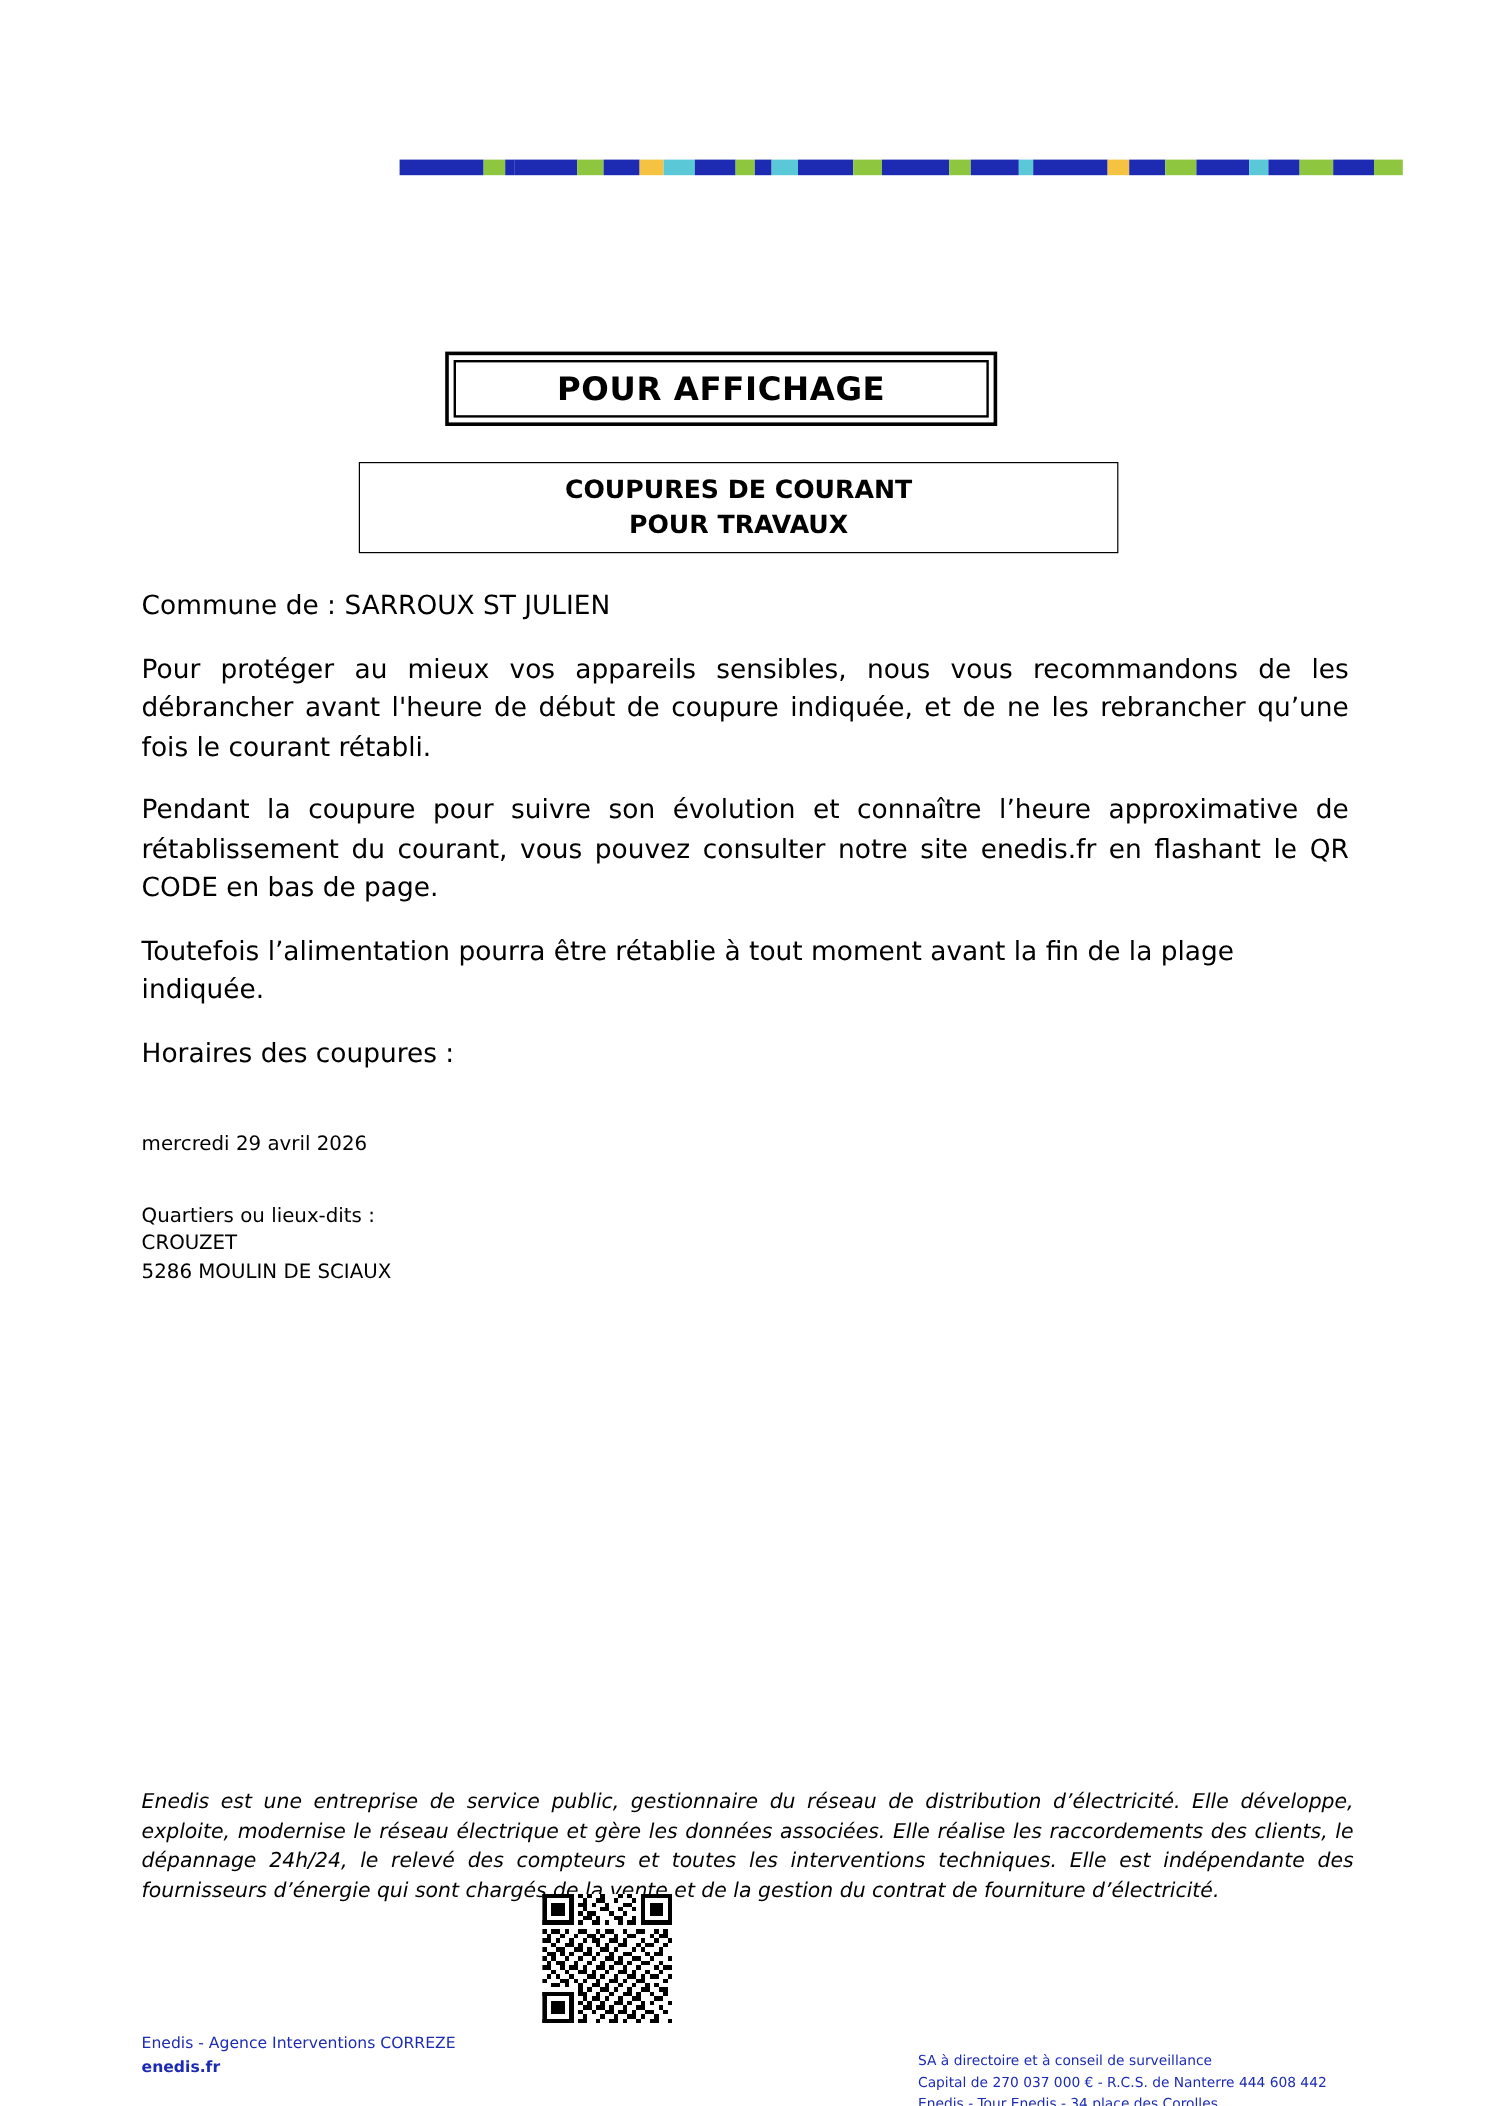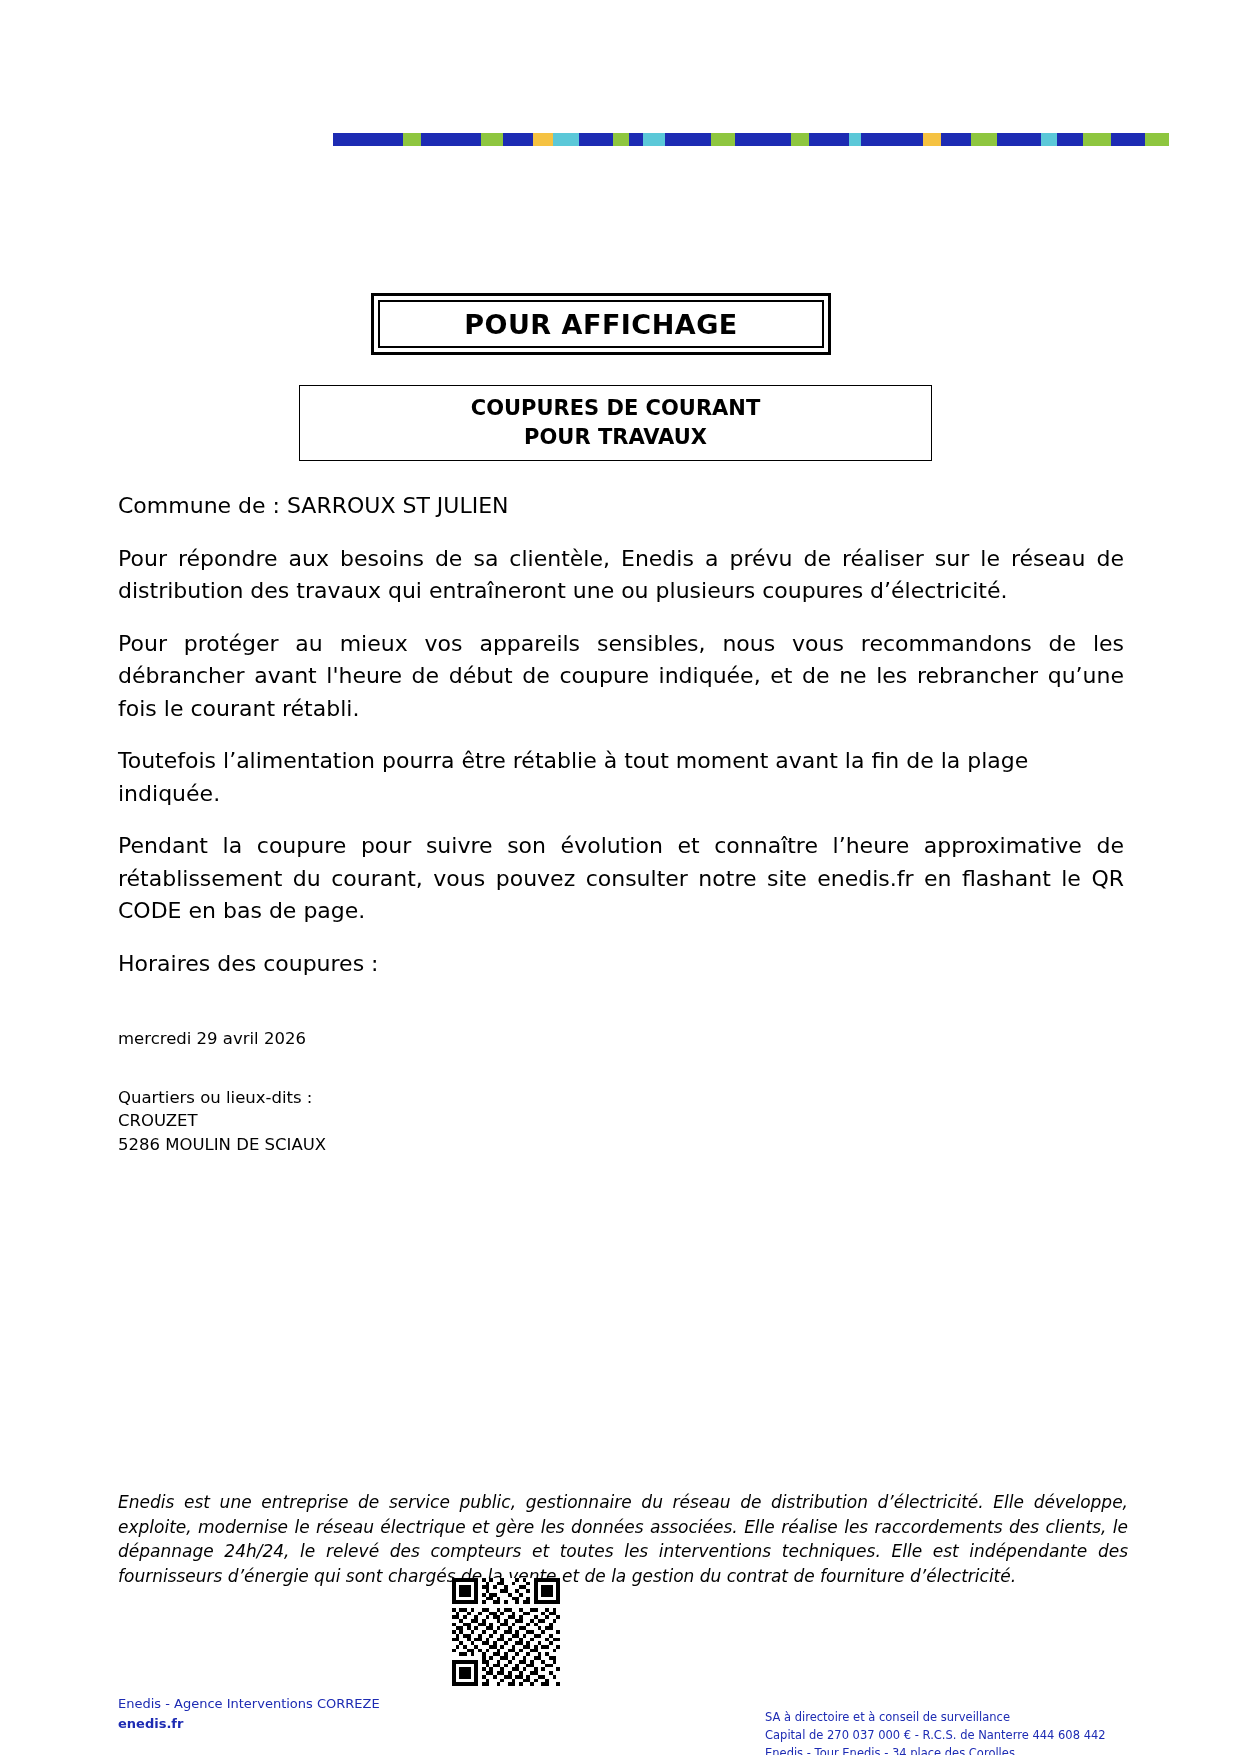--- a/index.html
+++ b/index.html
@@ -207,24 +207,23 @@
     </div>
   </div>
 
   <div class="coupures-box">
     <div class="line">COUPURES DE COURANT</div>
     <div class="line">POUR TRAVAUX</div>
   </div>
 
   <div class="body">
     <p class="p nojust">Commune de : SARROUX   ST JULIEN</p>
-    <p class="p">Pour répondre aux besoins de sa clientèle, Enedis a prévu de réaliser sur le réseau de distribution des travaux qui entraîneront une ou plusieurs coupures d’électricité.</p>
     <p class="p">Pour protéger au mieux vos appareils sensibles, nous vous recommandons de les débrancher avant l'heure de début de coupure indiquée, et de ne les rebrancher qu’une fois le courant rétabli.</p>
+    <p class="p">Pendant la coupure pour suivre son évolution et connaître l’heure approximative de rétablissement du courant, vous pouvez consulter notre site enedis.fr en flashant le QR CODE en bas de page.</p>
     <p class="p nojust"><span class="underline">Toutefois l’alimentation pourra être rétablie à tout moment avant la fin de la plage indiquée</span><span>.</span></p>
-    <p class="p">Pendant la coupure pour suivre son évolution et connaître l’heure approximative de rétablissement du courant, vous pouvez consulter notre site enedis.fr en flashant le QR CODE en bas de page.</p>
     <p class="p nojust">Horaires des coupures :</p>
 
     <div class="mt-45">
       <div class="block">mercredi 29 avril 2026</div>
     </div>
 
     <div class="mt-30">
       <div class="block">Quartiers ou lieux-dits :</div>
       <div class="block">CROUZET</div>
       <div class="block">5286 MOULIN DE SCIAUX</div>

